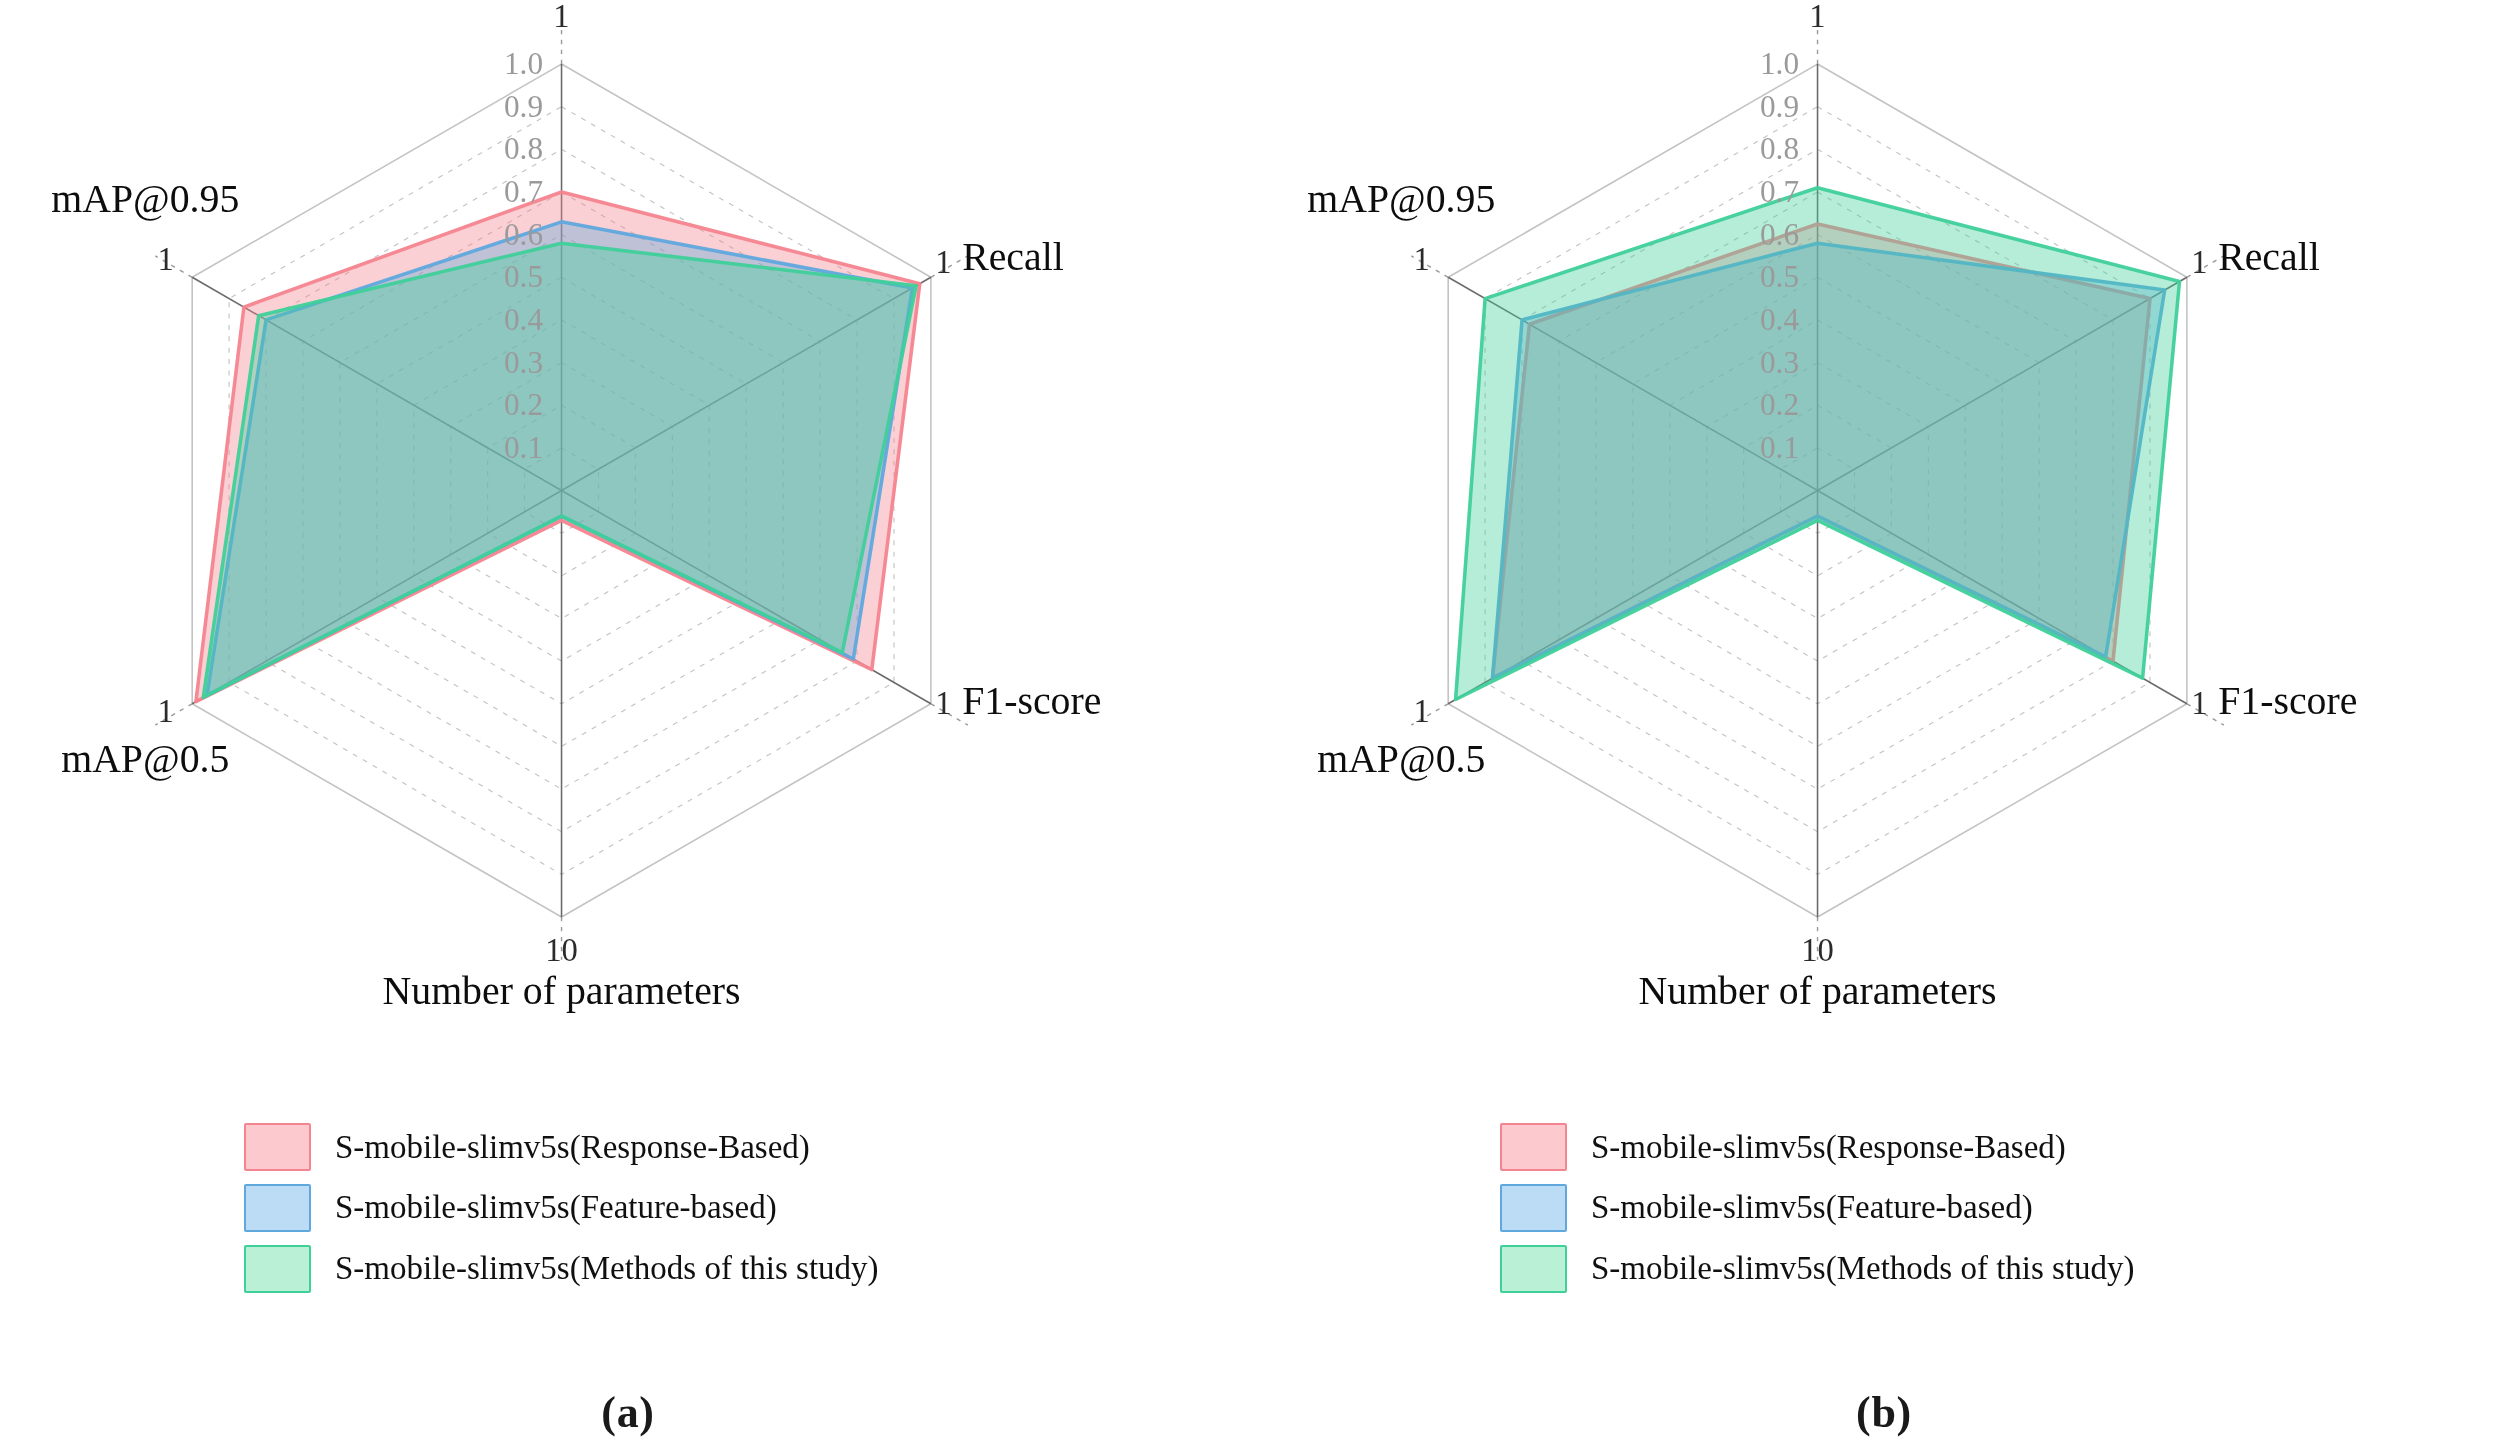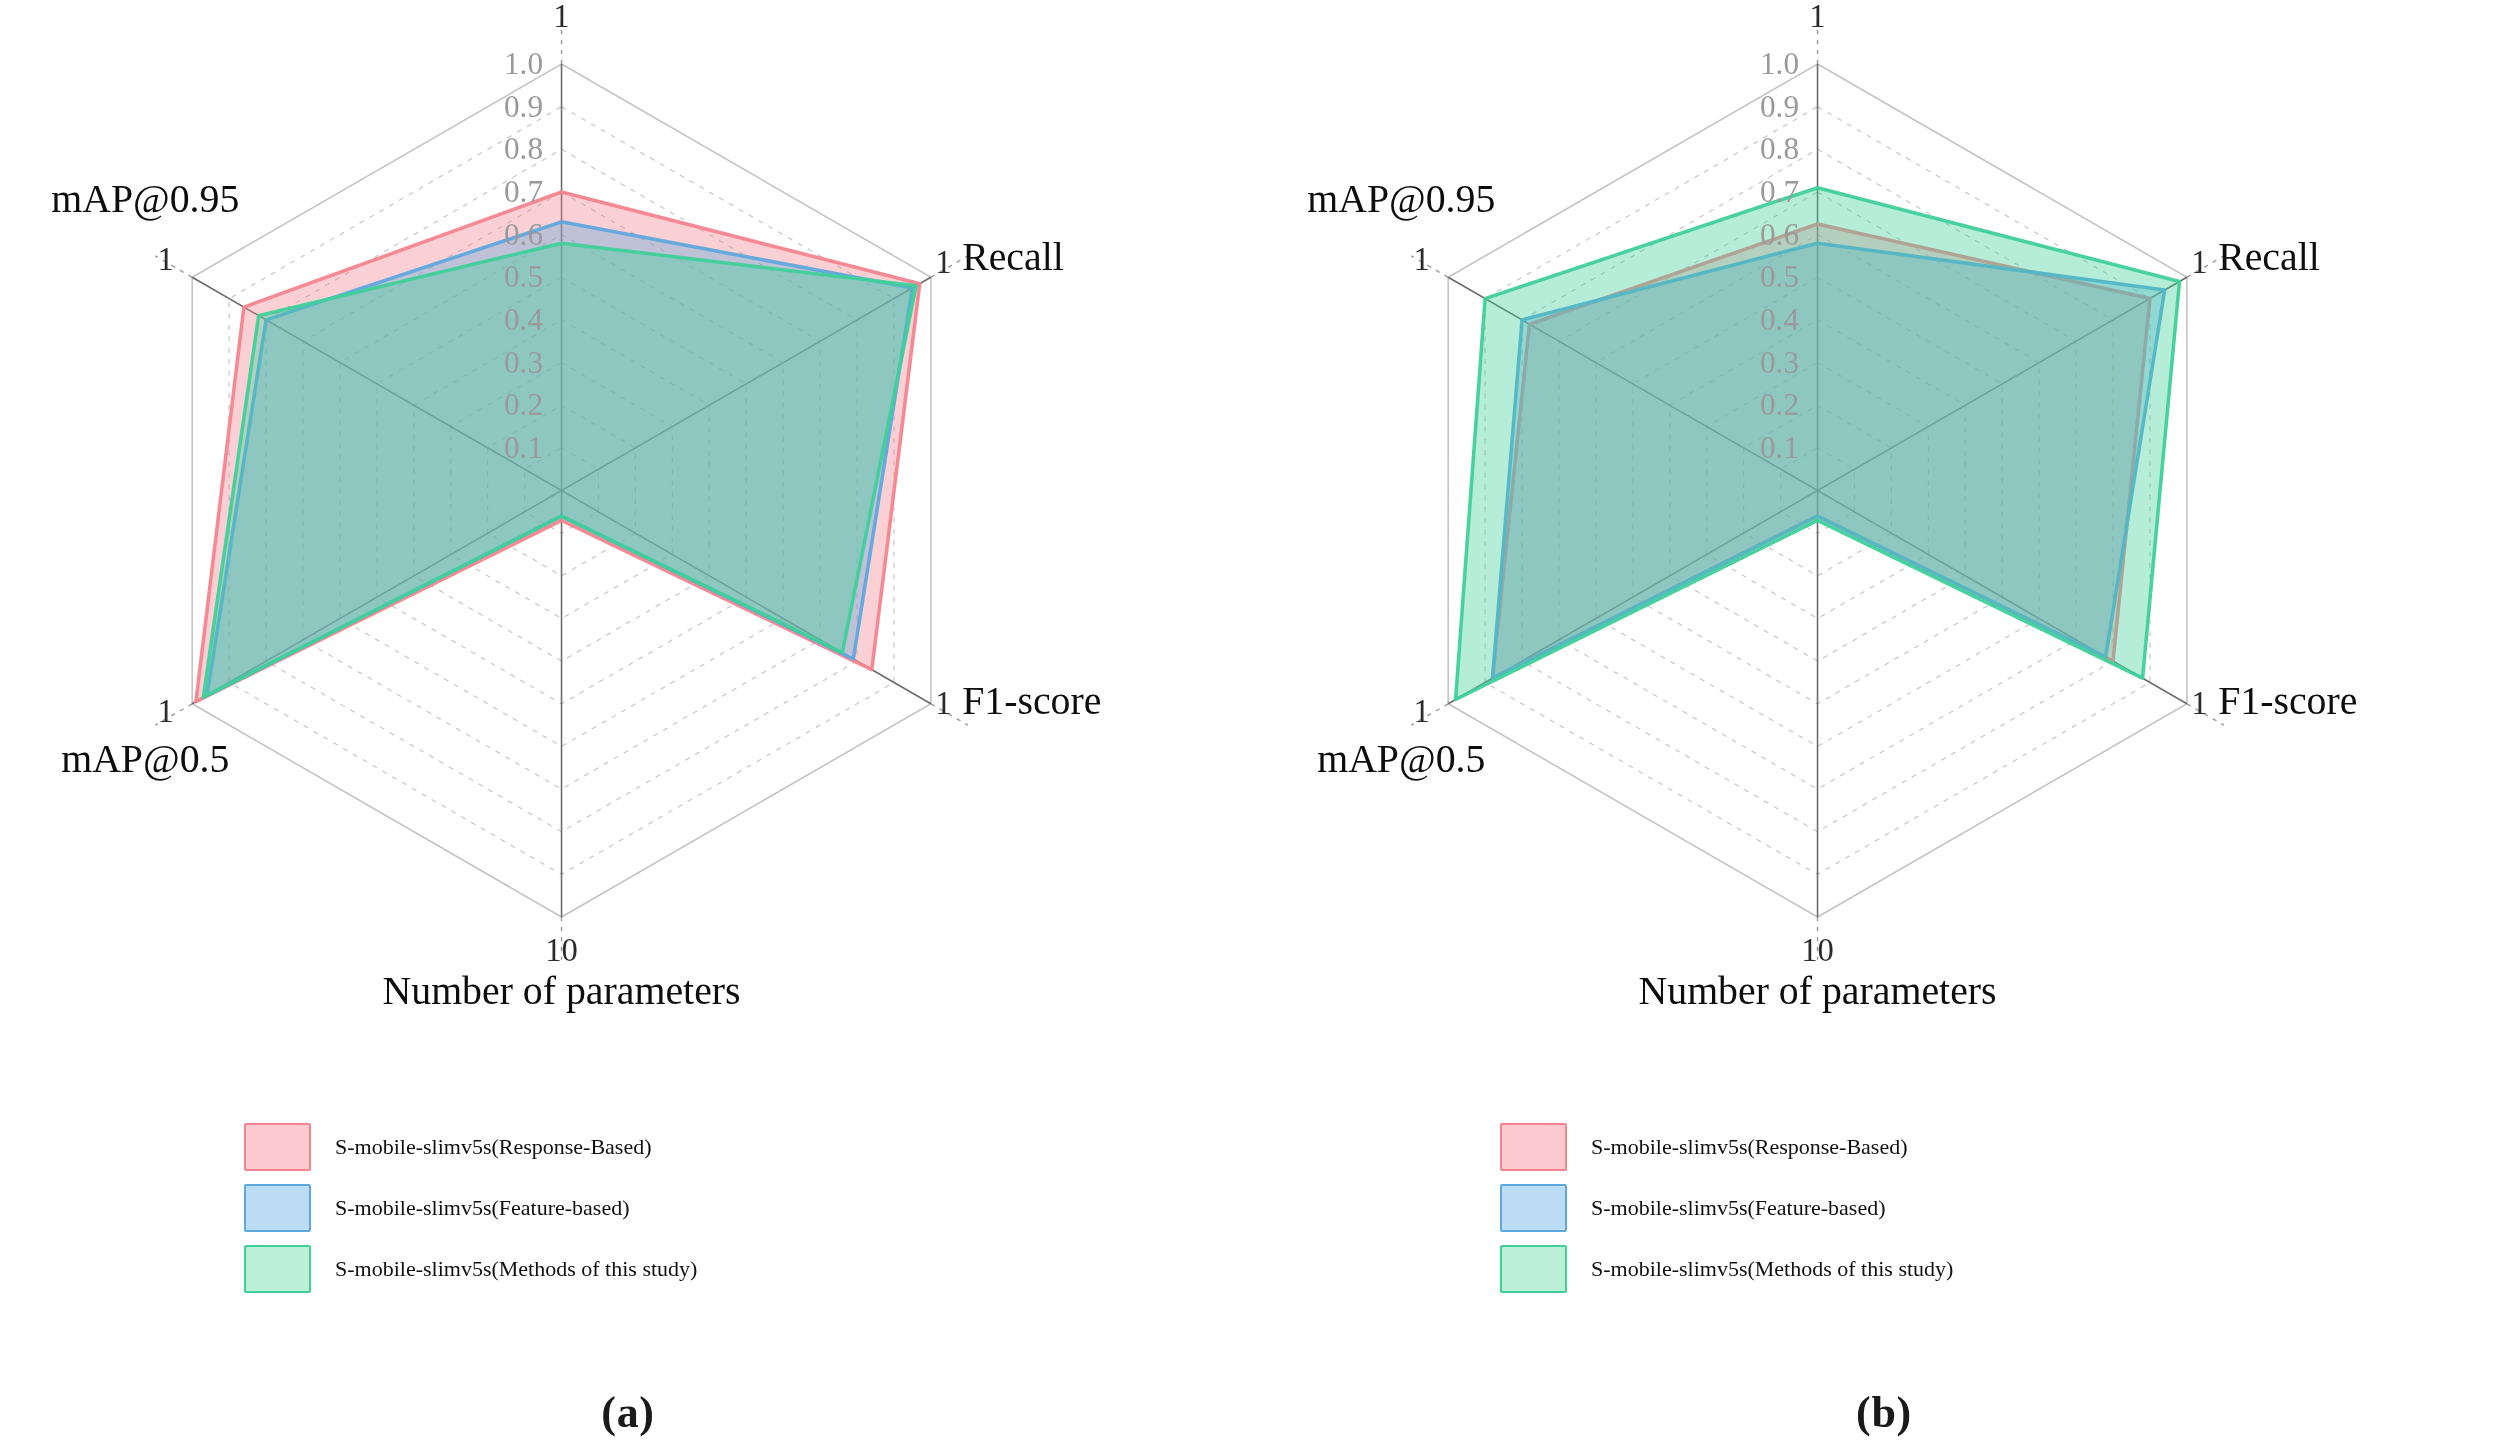--- a/index.html
+++ b/index.html
@@ -46,21 +46,21 @@
     align-items:center;
     width:768px;
     gap:24px;
   }
   .legend-swatch{
     width:63px;height:44px;
     border-radius:2.1px;
     flex:0 0 auto;
   }
   .legend-label{
-    font-size:22px;
+    font-size:33px;
     line-height:1.0;
     white-space:nowrap;
     color:#101010;
   }
   .panel-caption{
     position:absolute;
     left:0;
     bottom:17px;
     width:100%;
     text-align:center;

